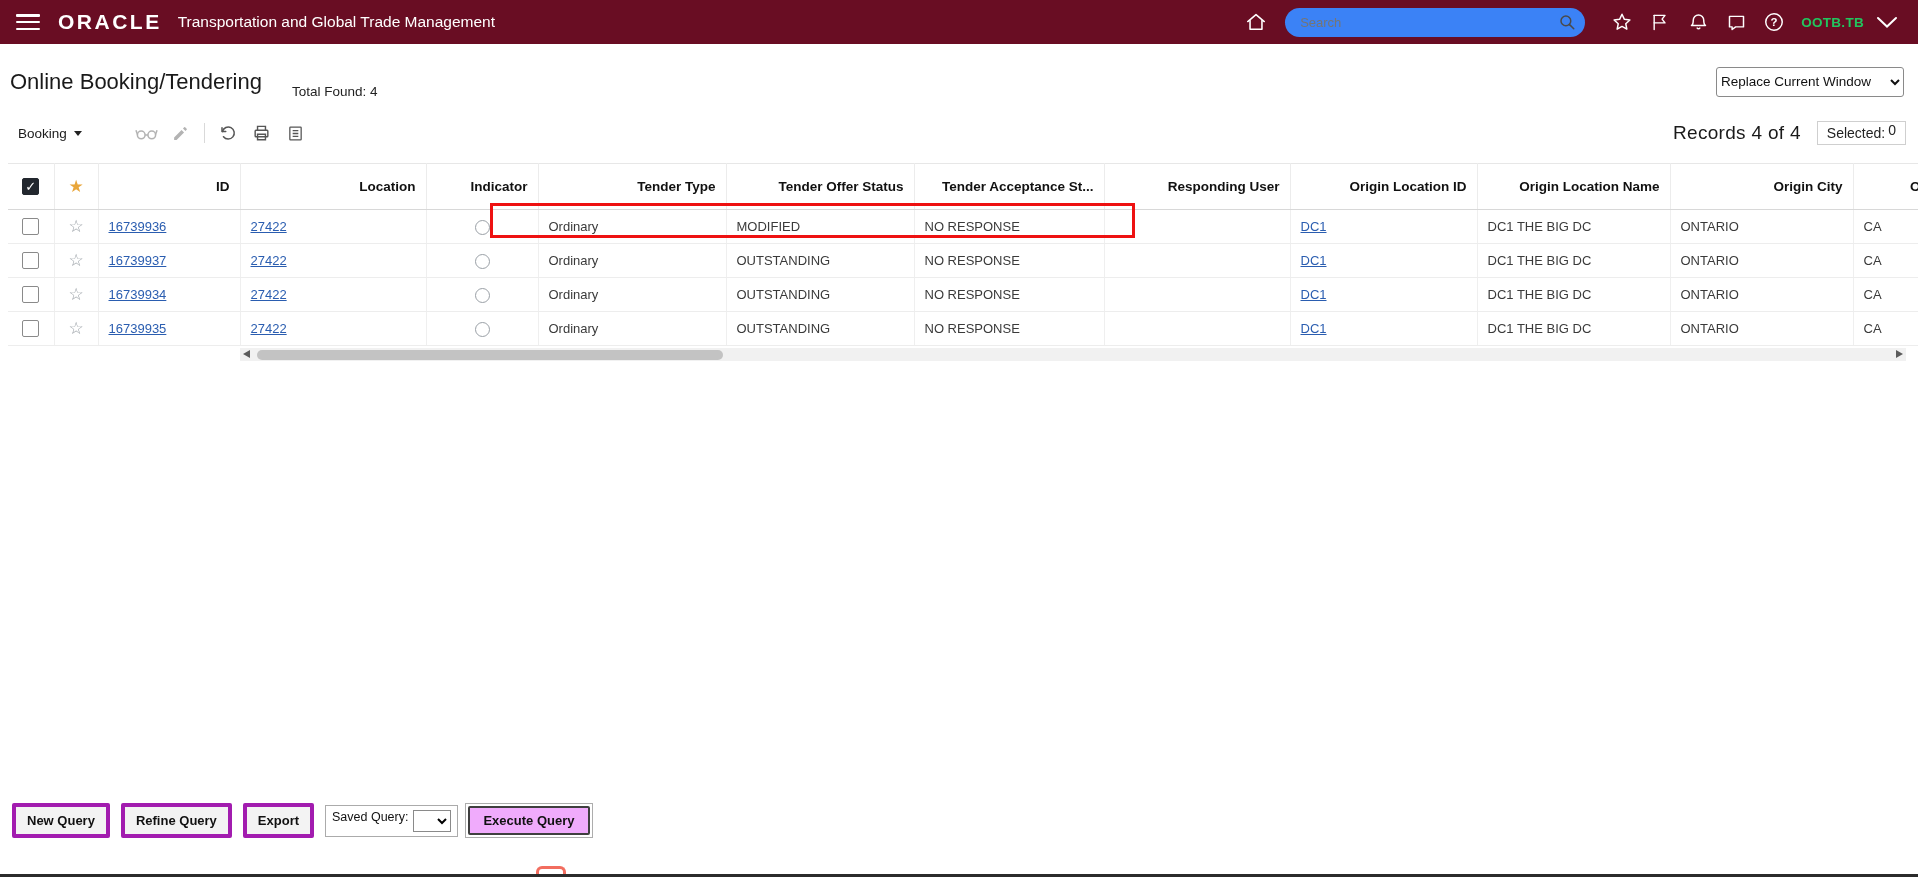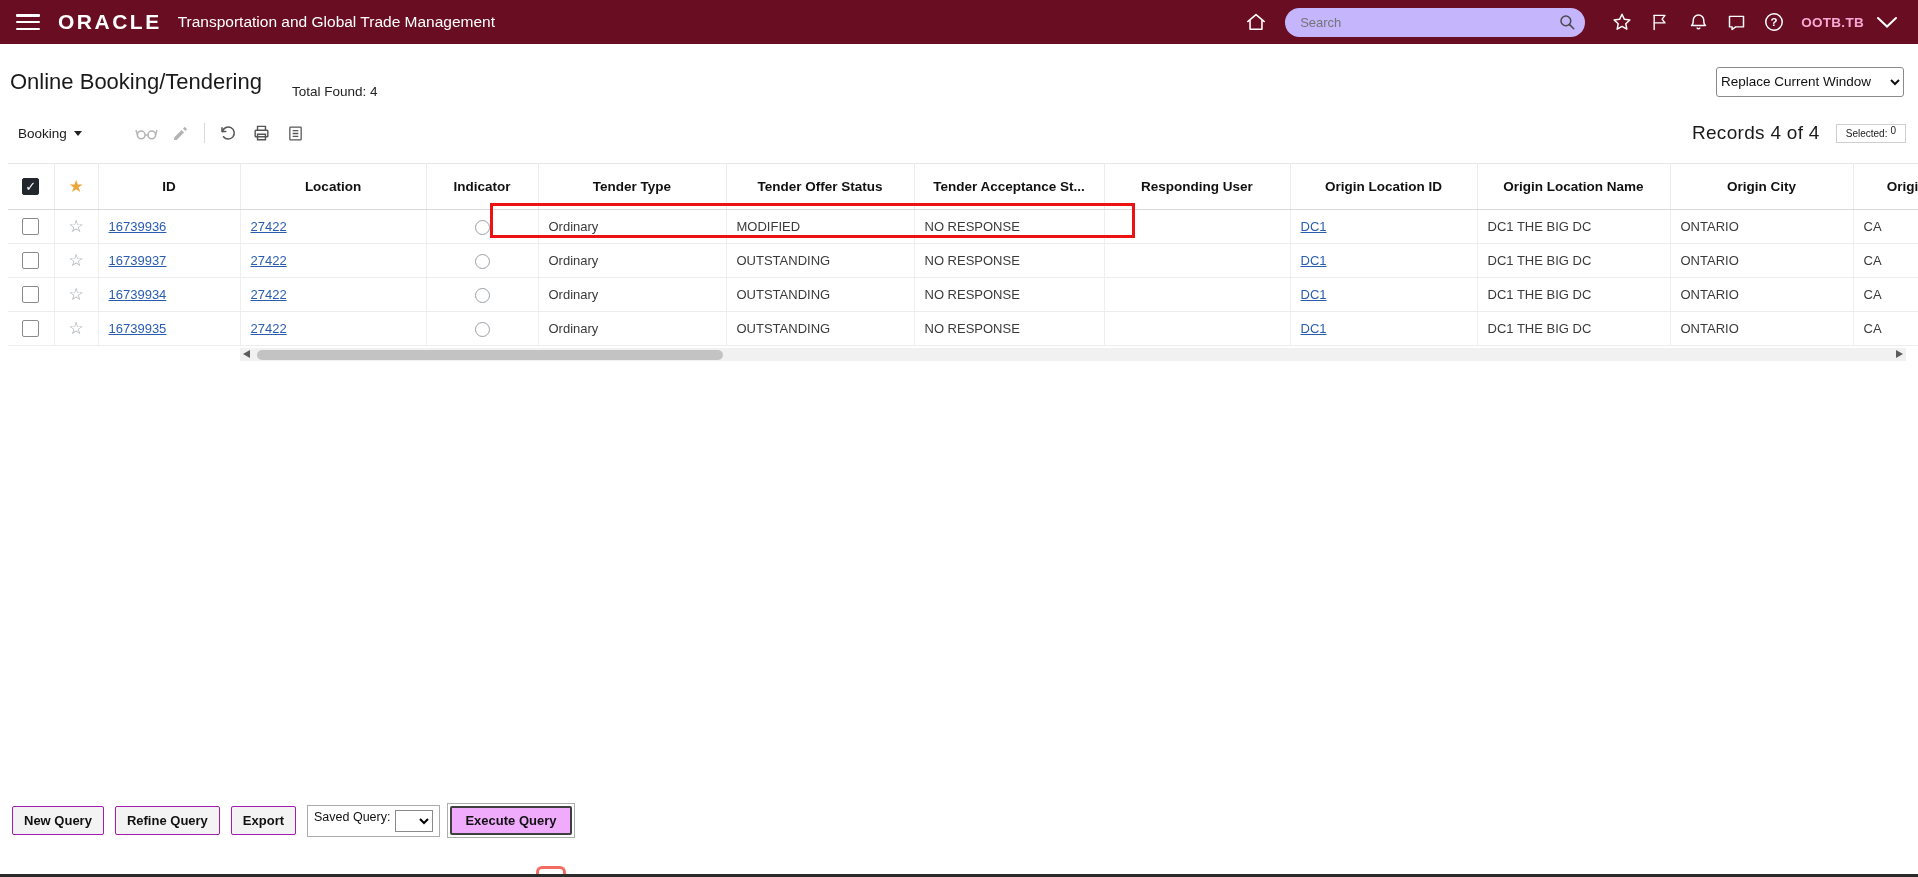--- a/index.html
+++ b/index.html
@@ -15,46 +15,46 @@
 
   
   .topbar{display:flex;align-items:center;height:44px;background:var(--topbar-bg);padding:0 16px;}
   .hamburger{width:24px;height:16px;display:flex;flex-direction:column;justify-content:space-between;cursor:pointer;margin-right:18px;}
   .hamburger div{height:2.5px;background:#fff;border-radius:1px;}
   .brand{color:#fff;font-size:21px;font-weight:bold;letter-spacing:2.5px;}
   .app-title{color:#fff;font-size:15.5px;margin-left:16px;font-weight:400;}
   .topbar .spacer{flex:1;}
   .tb-ic{display:flex;align-items:center;justify-content:center;width:30px;height:30px;cursor:pointer;margin-left:8px;}
   .searchbox{position:relative;margin:0 14px;}
-  .searchbox input{width:300px;height:29px;border:none;border-radius:15px;padding:0 36px 0 15px;font-size:13px;color:#333;outline:none;background:#c4b5fd;}
+  .searchbox input{width:300px;height:29px;border:none;border-radius:15px;padding:0 36px 0 15px;font-size:13px;color:#333;outline:none;background:#3b82f6;}
   .searchbox .mag{position:absolute;right:9px;top:5px;}
-  .username{color:#f9a8d4;font-size:13.5px;font-weight:bold;margin-left:12px;letter-spacing:.3px;}
+  .username{color:#22c55e;font-size:13.5px;font-weight:bold;margin-left:12px;letter-spacing:.3px;}
 
   
   .title-row{display:flex;align-items:center;padding:20px 14px 0 10px;}
   .page-title{font-size:22px;font-weight:normal;color:#1a1a1a;line-height:28px;}
   .total-found{font-size:13.5px;color:#222;margin-left:30px;margin-top:20px;}
   .window-mode{margin-left:auto;}
   .window-mode select{width:188px;height:30px;font-size:13.5px;font-family:inherit;background:#fff;border:1px solid #8a8a8a;border-radius:3px;color:#111;}
 
   
   .toolbar{display:flex;align-items:center;margin-top:16px;padding:0 12px;height:36px;}
   .actions-btn{display:inline-flex;align-items:center;gap:7px;font-size:13.5px;color:#1a1a1a;cursor:pointer;padding:4px 6px;}
   .caret{width:0;height:0;border-left:4.5px solid transparent;border-right:4.5px solid transparent;border-top:5.5px solid #222;}
   .tool-ic{display:inline-flex;align-items:center;justify-content:center;width:26px;height:26px;cursor:pointer;}
   .tool-ic.disabled{cursor:default;}
   .tdivider{width:1px;height:20px;background:#d9d9d9;margin:0 10px;}
   .toolbar-right{margin-left:auto;display:flex;align-items:center;}
   .records{font-size:19px;color:#1a1a1a;letter-spacing:.3px;}
-  .selected-box{border:1px solid #cfcfcf;padding:3px 9px;font-size:10px;color:#222;margin-left:16px;background:#fff;}
+  .selected-box{border:1px solid #cfcfcf;padding:3px 9px;font-size:14px;color:#222;margin-left:16px;background:#fff;}
   .selected-box .cnt{position:relative;top:-3px;margin-left:3px;}
 
   
   table.grid{border-collapse:collapse;table-layout:fixed;width:1965px;margin:12px 0 0 8px;}
-  .grid th{height:46px;padding:0 10px;font-size:13.5px;font-weight:bold;color:#111;text-align:center;background:#fff;
+  .grid th{height:46px;padding:0 10px;font-size:13.5px;font-weight:bold;color:#111;text-align:right;background:#fff;
            border-top:1px solid #e7e7e7;border-bottom:1px solid #d8d8d8;border-right:1px solid #ececec;
            overflow:hidden;white-space:nowrap;text-overflow:ellipsis;cursor:pointer;}
   .grid td{height:34px;padding:0 10px;font-size:13px;color:#3a3a3a;vertical-align:middle;background:#fff;
            border-bottom:1px solid #ededed;border-right:1px solid #efefef;
            overflow:hidden;white-space:nowrap;text-overflow:ellipsis;}
   .grid .c-check,.grid .c-star,.grid .c-ind{text-align:center;padding:0;}
   .grid a{color:var(--link);text-decoration:underline;}
   .cb{display:inline-block;width:17px;height:17px;border:1.5px solid #8a8a8a;border-radius:2px;background:#fff;vertical-align:middle;cursor:pointer;}
   .cb-checked{background:#22272e;border-color:#22272e;color:#fff;font-size:13px;line-height:16px;text-align:center;font-weight:bold;}
   .star-f{color:var(--star-gold);font-size:17px;cursor:default;}
@@ -64,21 +64,21 @@
   .red-highlight{position:absolute;left:490px;top:203px;width:645px;height:35px;border:3px solid var(--highlight-red);pointer-events:none;}
 
   
   .hscroll{position:relative;margin:2px 12px 0 240px;height:13px;background:#f1f1f1;}
   .hthumb{position:absolute;left:17px;top:1.5px;width:466px;height:10px;background:#c3c3c3;border-radius:5px;cursor:pointer;}
   .sb-left{position:absolute;left:3px;top:2px;width:0;height:0;border-top:4.5px solid transparent;border-bottom:4.5px solid transparent;border-right:7px solid #5c5c5c;cursor:pointer;}
   .sb-right{position:absolute;right:3px;top:2px;width:0;height:0;border-top:4.5px solid transparent;border-bottom:4.5px solid transparent;border-left:7px solid #5c5c5c;cursor:pointer;}
 
   
   .query-bar{position:absolute;left:12px;top:803px;display:flex;align-items:center;gap:11px;}
-  .qbtn{font-family:inherit;font-size:13px;font-weight:bold;color:#111;background:#f3f3f3;border:1px solid #a21caf;border-radius:2px;padding:6px 11px;cursor:pointer;}
+  .qbtn{font-family:inherit;font-size:13px;font-weight:bold;color:#111;background:#f3f3f3;border:4px solid #a21caf;border-radius:2px;padding:6px 11px;cursor:pointer;}
   .saved-group{display:inline-flex;align-items:flex-start;gap:5px;border:1px solid #ababab;padding:4px 6px;background:#fff;}
   .saved-group label{font-size:12.5px;color:#111;}
   .saved-group select{width:38px;height:22px;border:1px solid #8a8a8a;background:#fff;font-family:inherit;}
   .ring{border:1px solid #adadad;padding:2px;background:#fff;display:inline-block;margin-left:-4px;}
   .qbtn.primary{border:2px solid #3f3f3f;background:#f0abfc;padding:5px 13px;}
 
   
   .bottom-strip{position:absolute;left:0;right:0;bottom:0;height:3px;background:#2b2b2b;}
   .cutoff-red{position:absolute;left:536px;bottom:3px;width:30px;height:8px;border:3px solid #f26d5f;border-bottom:none;border-radius:6px 6px 0 0;background:transparent;}
 </style>

